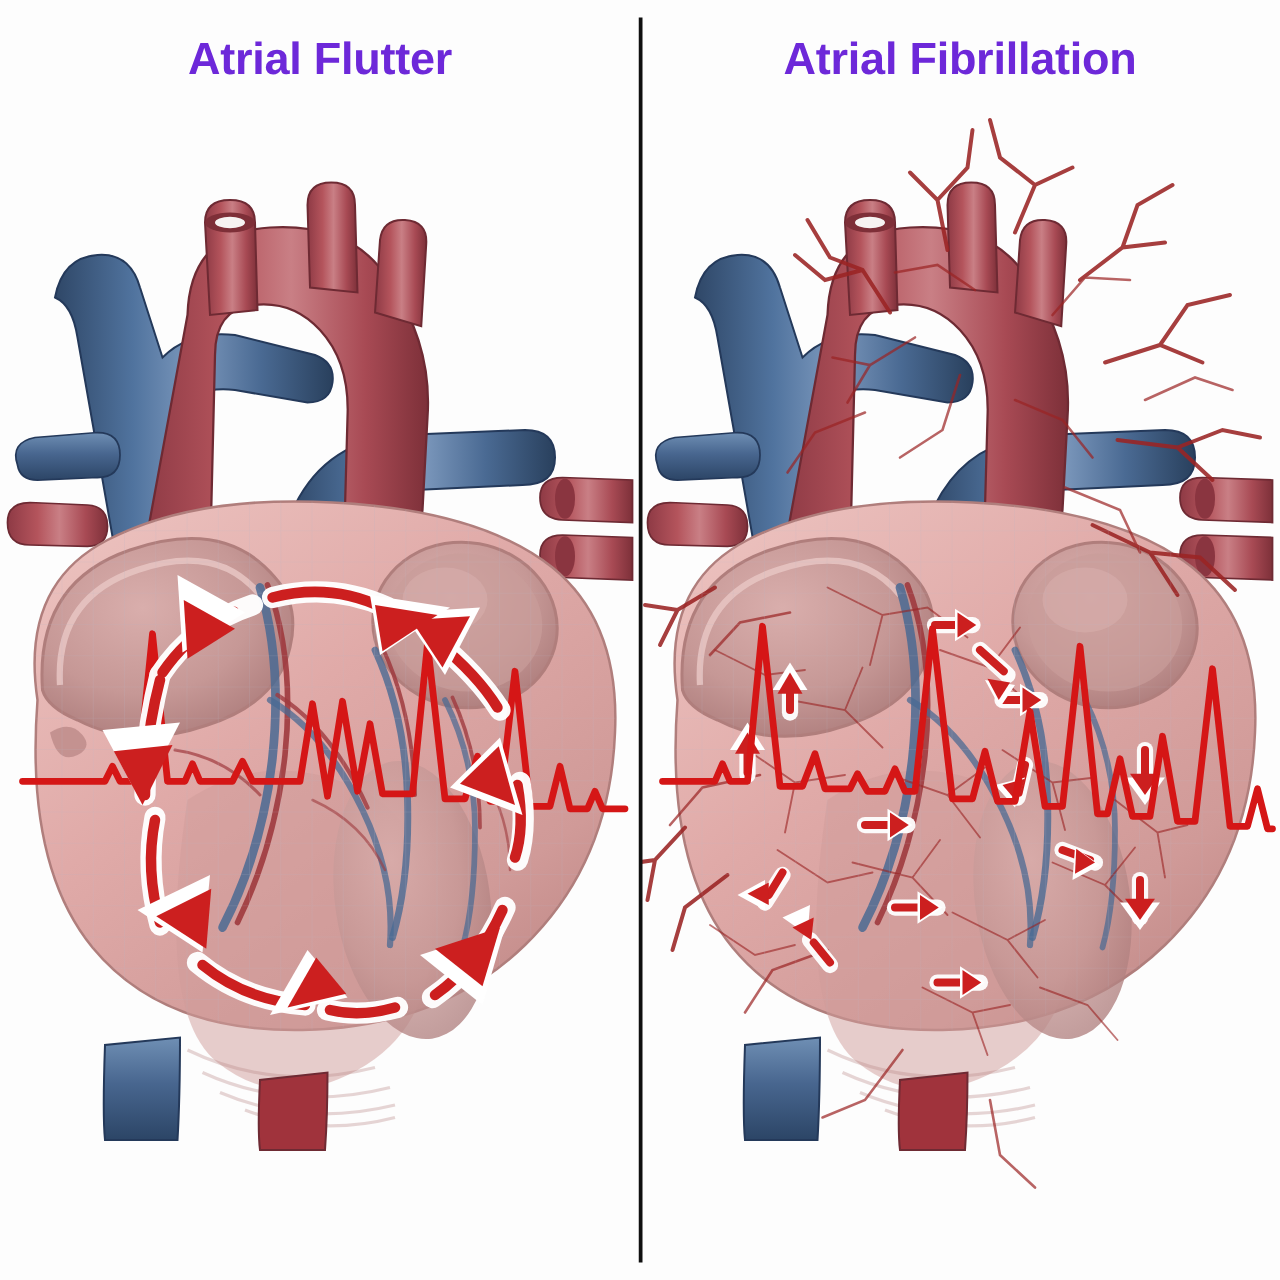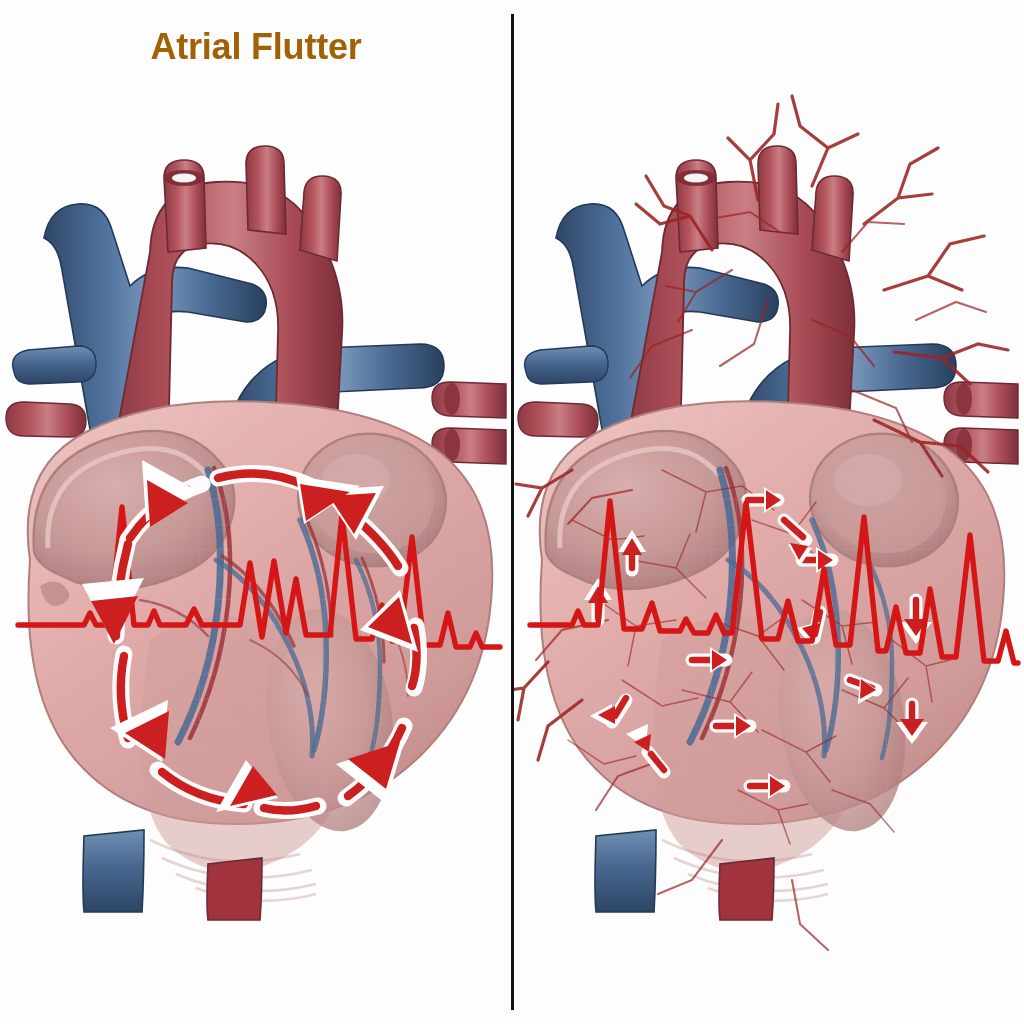--- a/index.html
+++ b/index.html
@@ -3,21 +3,21 @@
 <meta charset="utf-8">
 <style>
   html,body{margin:0;padding:0;background:#ffffff;}
   body{width:1024px;height:1024px;overflow:hidden;
        font-family:"Liberation Sans",sans-serif;}
   #stage{position:relative;width:1024px;height:1024px;background:#fdfdfd;}
   .panel{position:absolute;top:0;width:512px;height:1024px;overflow:hidden;}
   #panel-left{left:0;}
   #panel-right{left:512px;}
   .panel-title{position:absolute;top:26px;left:0;width:512px;text-align:center;
-      font-size:36px;font-weight:bold;color:#a16207;letter-spacing:-.2px;
+      font-size:36px;font-weight:bold;color:#6d28d9;letter-spacing:-.2px;
       font-family:"Liberation Sans",sans-serif;}
   #divider{position:absolute;left:511px;top:14px;width:3px;height:996px;
       background:#101010;}
   .heart-svg{position:absolute;left:0;top:0;width:512px;height:1024px;}
 </style>
 </head>
 <body>
 
 <div id="stage">
 
@@ -424,16 +424,17 @@
                  H338 l14 -128 l14 134 H374 l10 -44 l10 46 H408 l10 -64 l12 68 H444 l14 -122 l14 126
                  H486 l8 -30 l8 32 H506" fill="none" stroke="#d51616" stroke-width="5.4" stroke-linejoin="round" stroke-linecap="round"></path>
       </g>
 
       <g>
         <path d="M84 836 q-2 56 0 76 l58 0 q2 -34 2 -82z" fill="url(#vBlueVR)" stroke="#24395a" stroke-width="1.6"></path>
         <path d="M208 864 q-2 40 0 56 l52 0 q2 -28 2 -62z" fill="#a0333c" stroke="#6e2a33" stroke-width="1.6"></path>
       </g>
     </svg>
 
+    <div class="panel-title">Atrial Fibrillation</div>
   </div>
 
   <div id="divider"></div>
 </div>
 
 </body></html>

